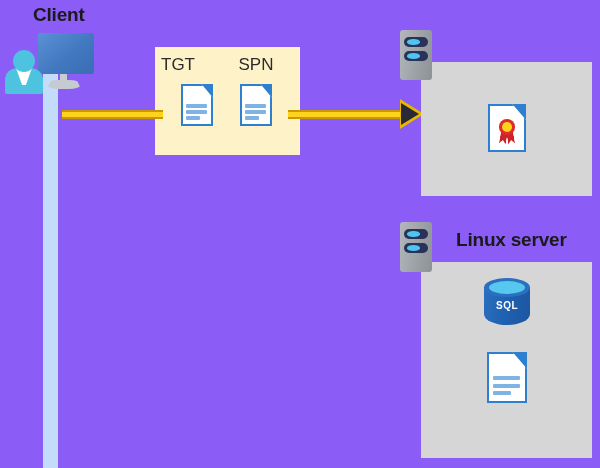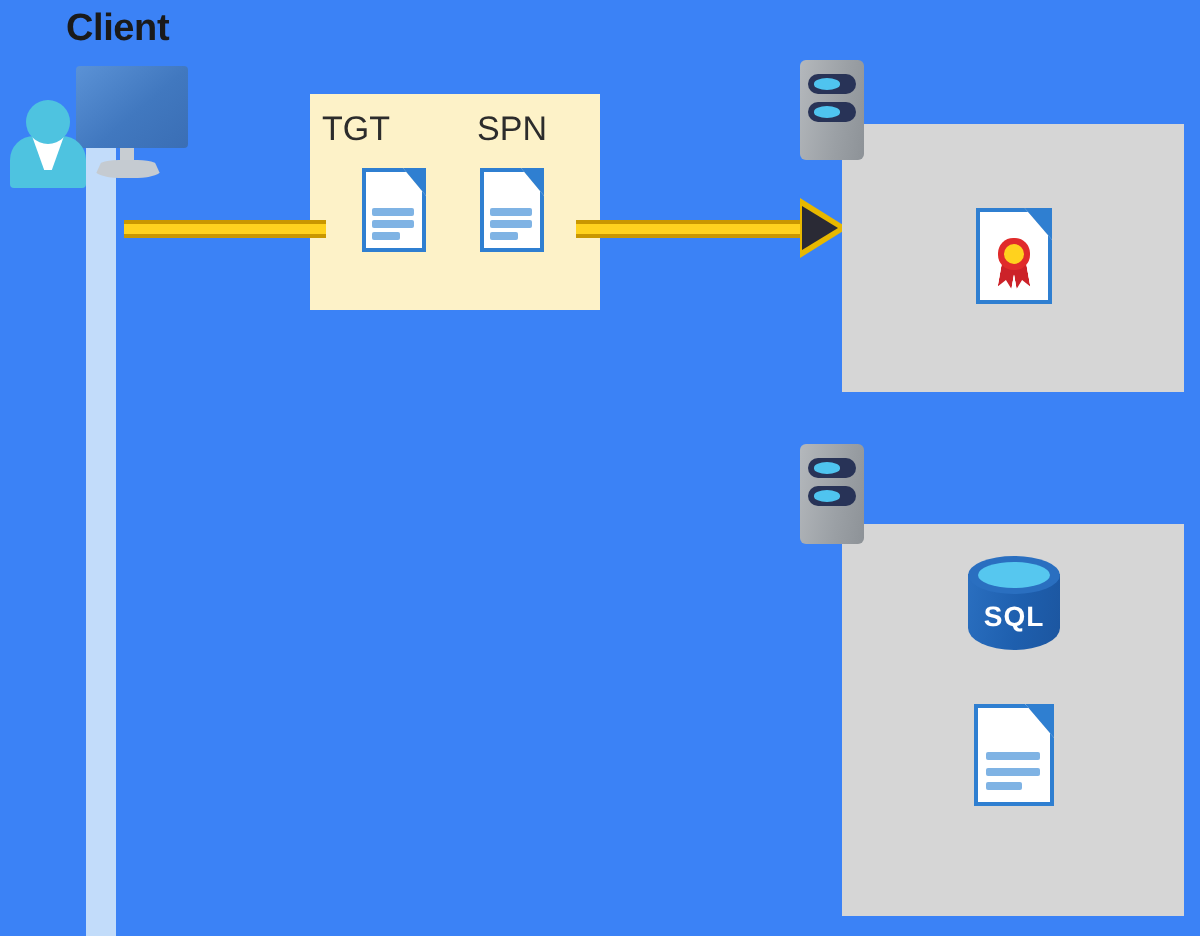--- a/index.html
+++ b/index.html
@@ -10,21 +10,21 @@
     width: 600px;
     height: 468px;
     background: #ffffff;
     font-family: "Liberation Sans", sans-serif;
     overflow: hidden;
   }
   #canvas {
     position: relative;
     width: 600px;
     height: 468px;
-    background: #3b82f6;
+    background: #8b5cf6;
   }
 
   
   .abs { position: absolute; }
 
   .label-bold {
     font-weight: bold;
     color: #1a1a1a;
     font-size: 19px;
     line-height: 23px;
@@ -221,21 +221,21 @@
     width: 36px; height: 13px;
     background: #56c7ef;
     border-radius: 50%;
   }
   #sql-text {
     position: absolute;
     left: 0; top: 22px;
     width: 46px;
     text-align: center;
     color: #ffffff;
-    font-size: 14px;
+    font-size: 10px;
     font-weight: bold;
     letter-spacing: 0.5px;
     font-family: "Liberation Sans", sans-serif;
   }
 
   
   .server-icon { position: absolute; width: 32px; height: 50px; }
   .server-body {
     position: absolute;
     left: 0; top: 0;
@@ -346,20 +346,21 @@
   <div class="server-icon" style="left:400px;top:222px;">
     <div class="server-body"></div>
     <div class="server-bay b1">
       <div class="server-led"></div>
     </div>
     <div class="server-bay b2">
       <div class="server-led"></div>
     </div>
   </div>
 
+  <div class="abs label-bold" id="linux-label">Linux server</div>
 
   <div class="abs" id="sql-icon">
     <div id="sql-body"></div>
     <div id="sql-top-outer"></div>
     <div id="sql-top-inner"></div>
     <div id="sql-text">SQL</div>
   </div>
 
   <div class="doc-icon" style="left:487px;top:352px;width:40px;height:51px;">
     <div class="doc-page"></div>

